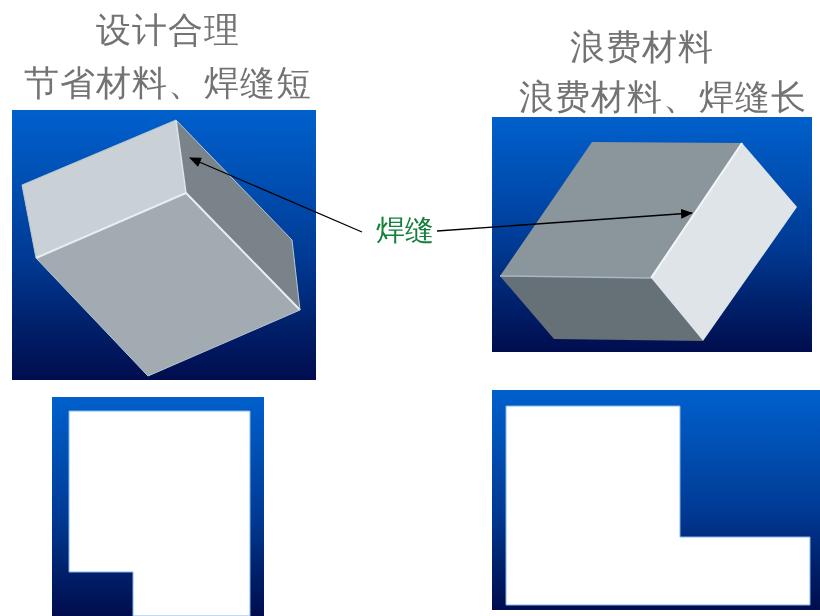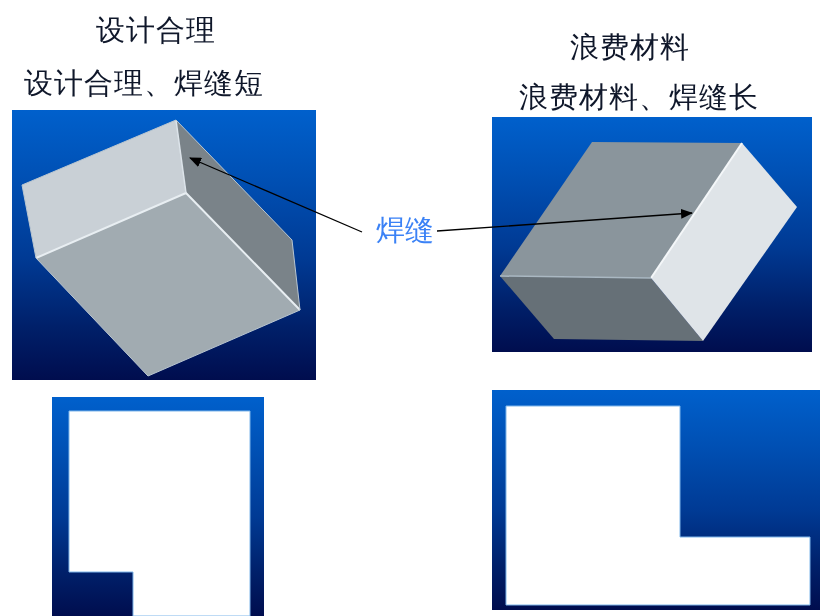--- a/index.html
+++ b/index.html
@@ -1,28 +1,28 @@
 <!DOCTYPE html>
 <html><head>
 <meta charset="utf-8">
 <style>
   html, body { margin:0; padding:0; }
   body { width:820px; height:616px; background:#ffffff; position:relative; overflow:hidden;
          font-family:"DejaVu Sans", "Liberation Sans", sans-serif; }
-  .title { position:absolute; color:#0f172a; font-size:29px; line-height:34px; white-space:nowrap;
+  .title { position:absolute; color:#737373; font-size:35px; line-height:34px; white-space:nowrap;
            text-align:center; letter-spacing:1px; font-family:"DejaVu Serif", "Liberation Serif", serif; }
   .panel { position:absolute; background:linear-gradient(to bottom, #0060cc 0%, #0050b4 25%, #003a94 55%, #00206a 80%, #000d4e 100%); }
   svg.overlay { position:absolute; left:0; top:0; }
-  .label-weld { position:absolute; font-size:29px; color:#3b82f6; font-family:"DejaVu Serif", "Liberation Serif", serif; }
+  .label-weld { position:absolute; font-size:29px; color:#15803d; font-family:"DejaVu Serif", "Liberation Serif", serif; }
 </style>
 </head>
 <body>
 
 <div class="title" style="left:96px; top:13px;">设计合理</div>
-<div class="title" style="left:24px; top:66px;">设计合理、焊缝短</div>
+<div class="title" style="left:24px; top:66px;">节省材料、焊缝短</div>
 <div class="title" style="left:570px; top:30px;">浪费材料</div>
 <div class="title" style="left:519px; top:80px;">浪费材料、焊缝长</div>
 
 <div class="panel" style="left:12px; top:110px; width:304px; height:270px;"></div>
 <div class="panel" style="left:492px; top:117px; width:320px; height:235px;"></div>
 <div class="panel" style="left:52px; top:397px; width:212px; height:219px;"></div>
 <div class="panel" style="left:492px; top:390px; width:328px; height:220px;"></div>
 
 <svg class="overlay" width="820" height="616" viewBox="0 0 820 616">
   <defs>

